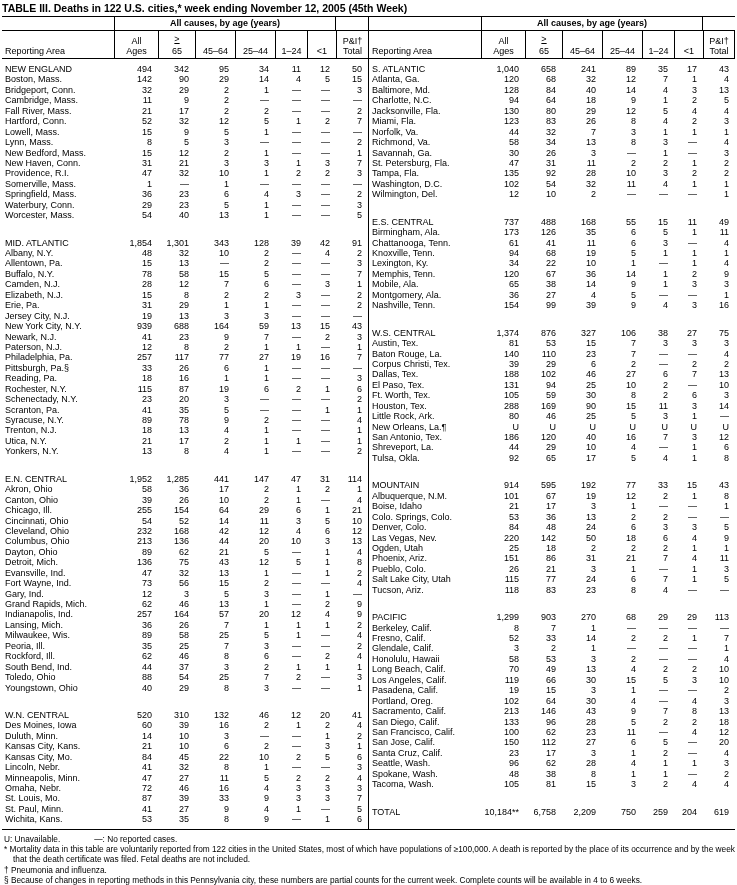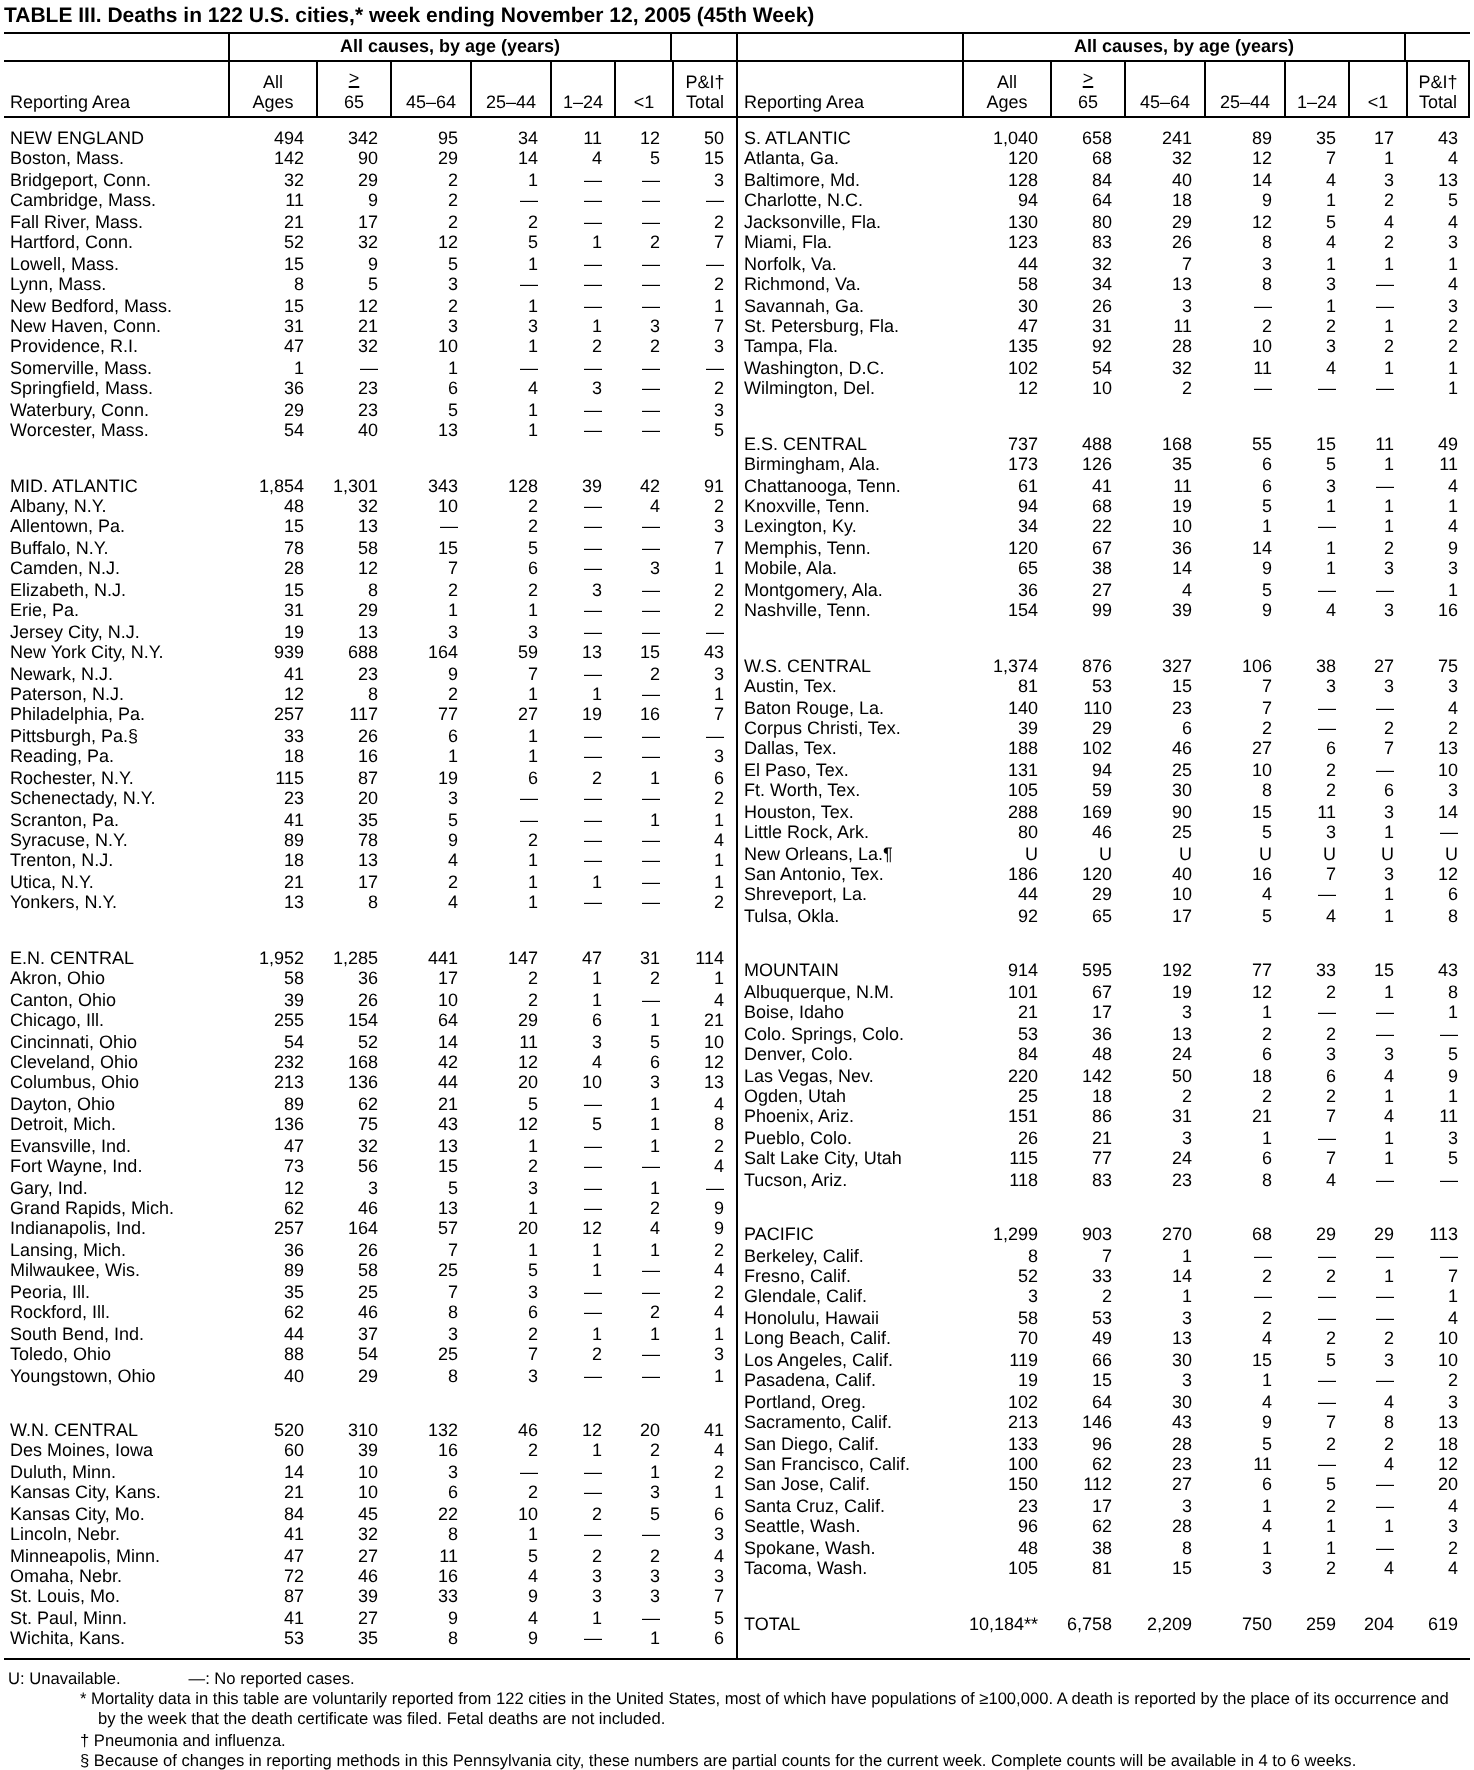--- a/index.html
+++ b/index.html
@@ -45,21 +45,21 @@
   .tbody { padding-bottom: 4px; }
   .trow { display: flex; height: 10.45px; line-height: 10.45px; }
   .trow span { display: block; white-space: nowrap; overflow: hidden; }
   .trow.region, .trow.total { margin-top: 17px; }
   .tbody > .trow.region:first-child { margin-top: 5px; }
 
   
   .footer { padding: 4px 0 0 2px; font-size: 8.3px; line-height: 10.3px; }
   .legend span { display: inline-block; }
   .legend .gap { width: 34px; }
-  .fn { padding-left: 9px; text-indent: -9px; margin-left: 36px; }
+  .fn { padding-left: 9px; text-indent: -9px; }
 </style>
 </head>
 <body>
 
 <div class="page">
   <div class="title">TABLE III. Deaths in 122 U.S. cities,* week ending November 12, 2005 (45th Week)</div>
 
   <div class="tbl">
     <div class="halves">
 

